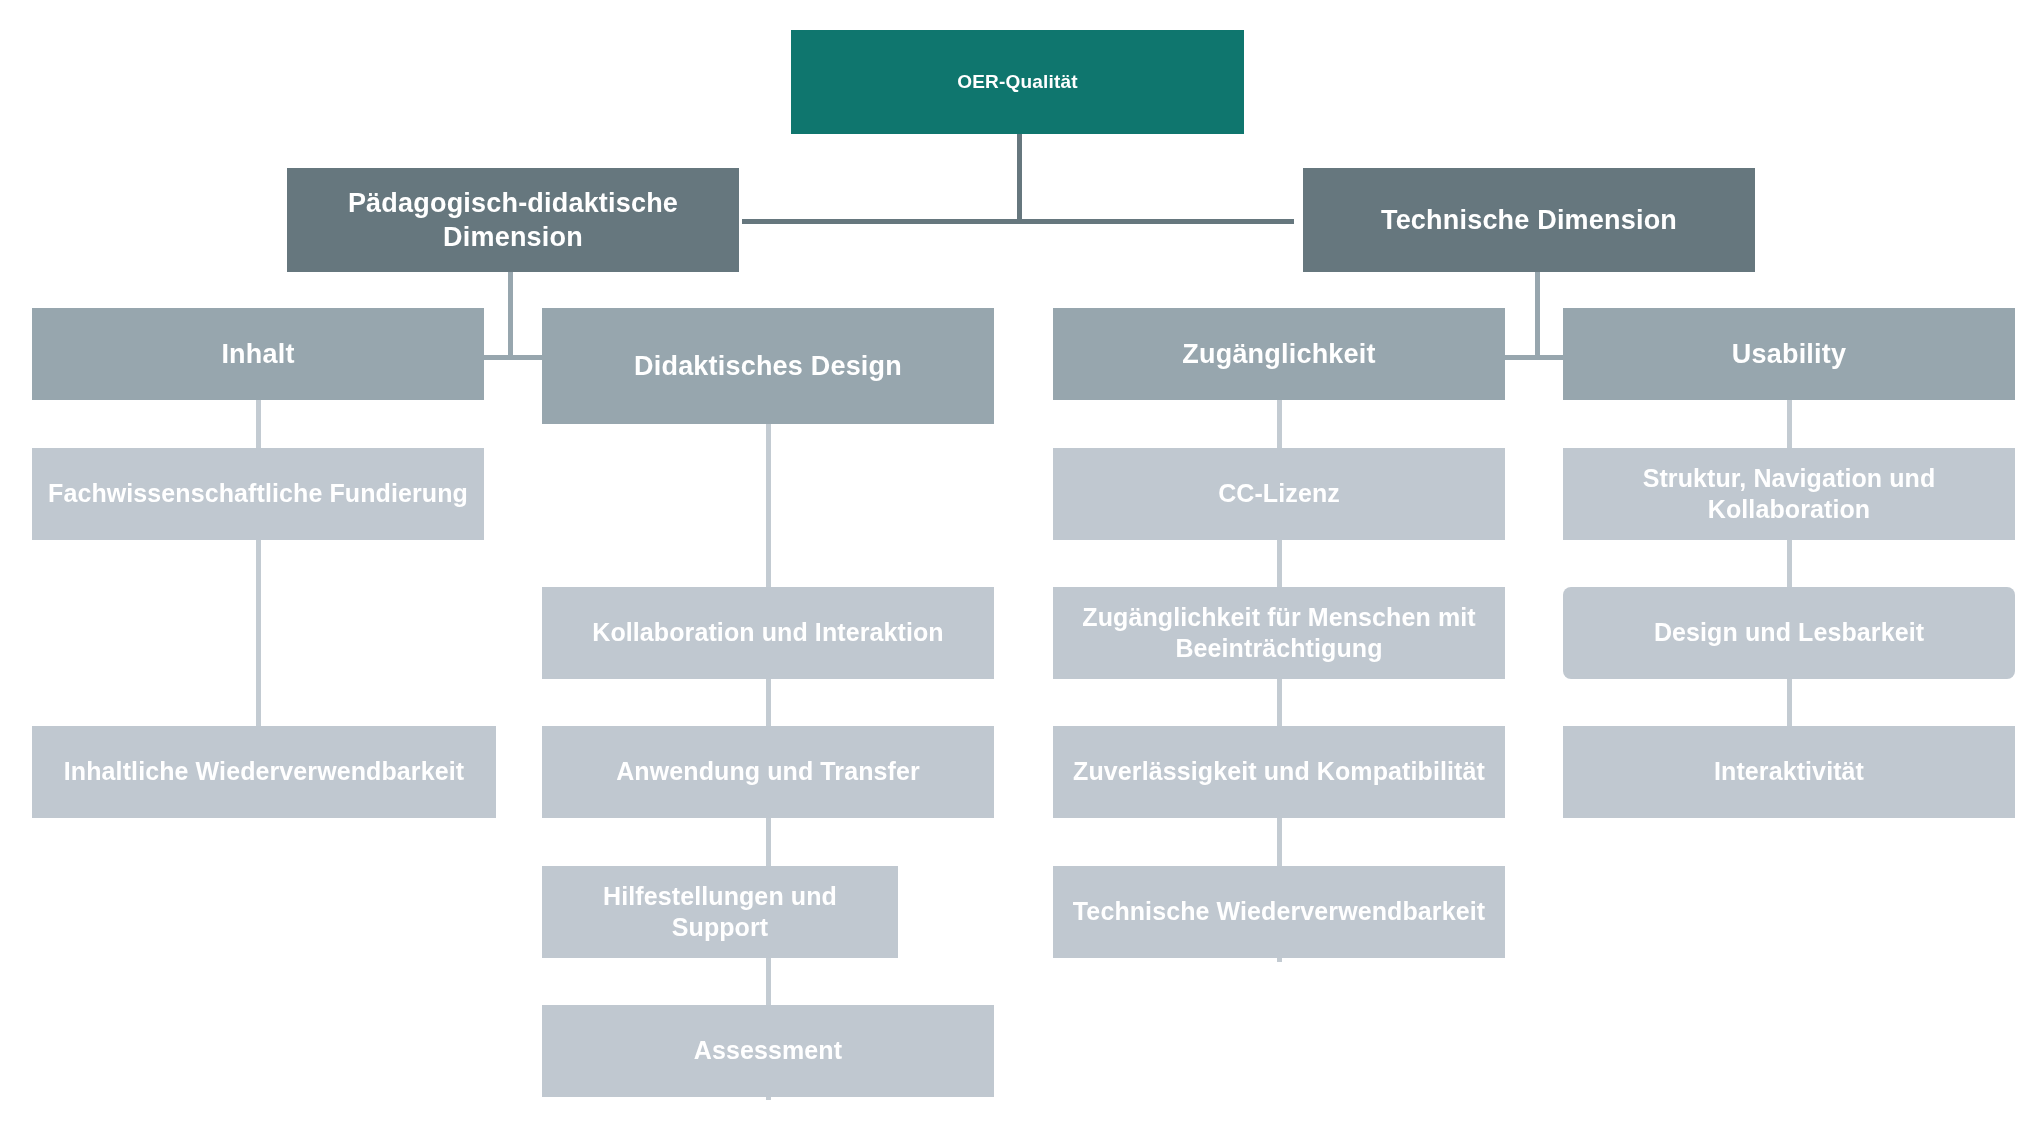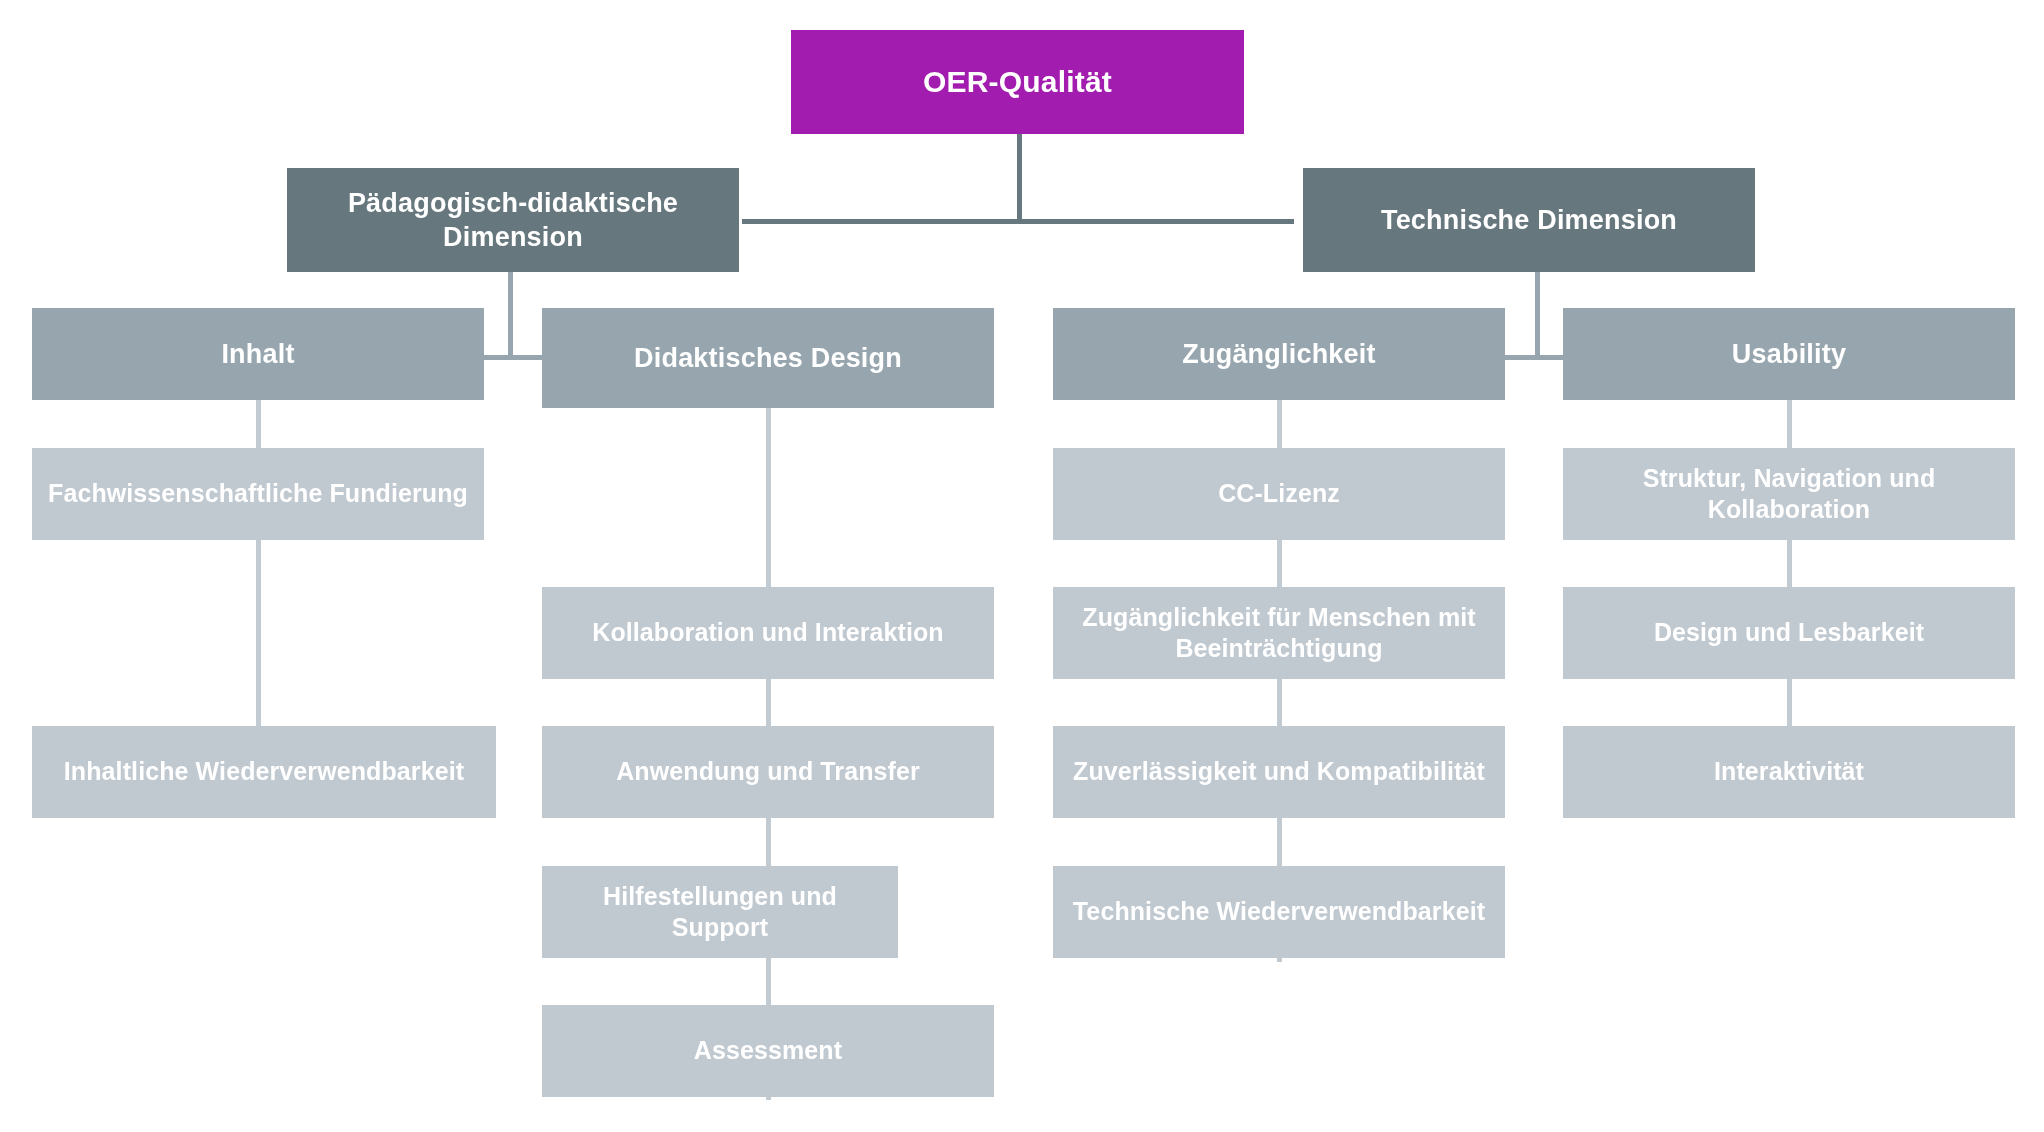--- a/index.html
+++ b/index.html
@@ -24,22 +24,22 @@
     justify-content: center;
     text-align: center;
     color: #ffffff;
     font-weight: bold;
     line-height: 1.26;
     padding: 4px 10px;
     z-index: 3;
   }
 
   .node.root {
-    background: #a21caf;
-    font-size: 30px;
+    background: #0f766e;
+    font-size: 19px;
     letter-spacing: 0.2px;
   }
   .node.dimension {
     background: #66777e;
     font-size: 27px;
     letter-spacing: 0.2px;
   }
   .node.category {
     background: #97a6ae;
     font-size: 27px;
@@ -93,21 +93,21 @@
   <div class="node dimension" style="left:287px; top:168px; width:452px; height:104px;">
     <span>Pädagogisch-didaktische Dimension</span>
   </div>
   <div class="node dimension" style="left:1303px; top:168px; width:452px; height:104px;">
     <span>Technische Dimension</span>
   </div>
 
   <div class="node category" style="left:32px; top:308px; width:452px; height:92px;">
     <span>Inhalt</span>
   </div>
-  <div class="node category" style="left:542px; top:308px; width:452px; height:100px;">
+  <div class="node category" style="left:542px; top:308px; width:452px; height:116px;">
     <span>Didaktisches Design</span>
   </div>
   <div class="node category" style="left:1053px; top:308px; width:452px; height:92px;">
     <span>Zugänglichkeit</span>
   </div>
   <div class="node category" style="left:1563px; top:308px; width:452px; height:92px;">
     <span>Usability</span>
   </div>
 
   <div class="node leaf" style="left:32px; top:448px; width:452px; height:92px;">
@@ -139,20 +139,20 @@
   <div class="node leaf" style="left:1053px; top:726px; width:452px; height:92px;">
     <span>Zuverlässigkeit und Kompatibilität</span>
   </div>
   <div class="node leaf" style="left:1053px; top:866px; width:452px; height:92px;">
     <span>Technische Wiederverwendbarkeit</span>
   </div>
 
   <div class="node leaf" style="left:1563px; top:448px; width:452px; height:92px;">
     <span>Struktur, Navigation und Kollaboration</span>
   </div>
-  <div class="node leaf" style="left:1563px; top:587px; width:452px; height:92px;">
+  <div class="node leaf" style="left:1563px; top:587px; width:452px; height:92px;border-radius:8px;">
     <span>Design und Lesbarkeit</span>
   </div>
   <div class="node leaf" style="left:1563px; top:726px; width:452px; height:92px;">
     <span>Interaktivität</span>
   </div>
 
 </div>
 
 </body></html>

